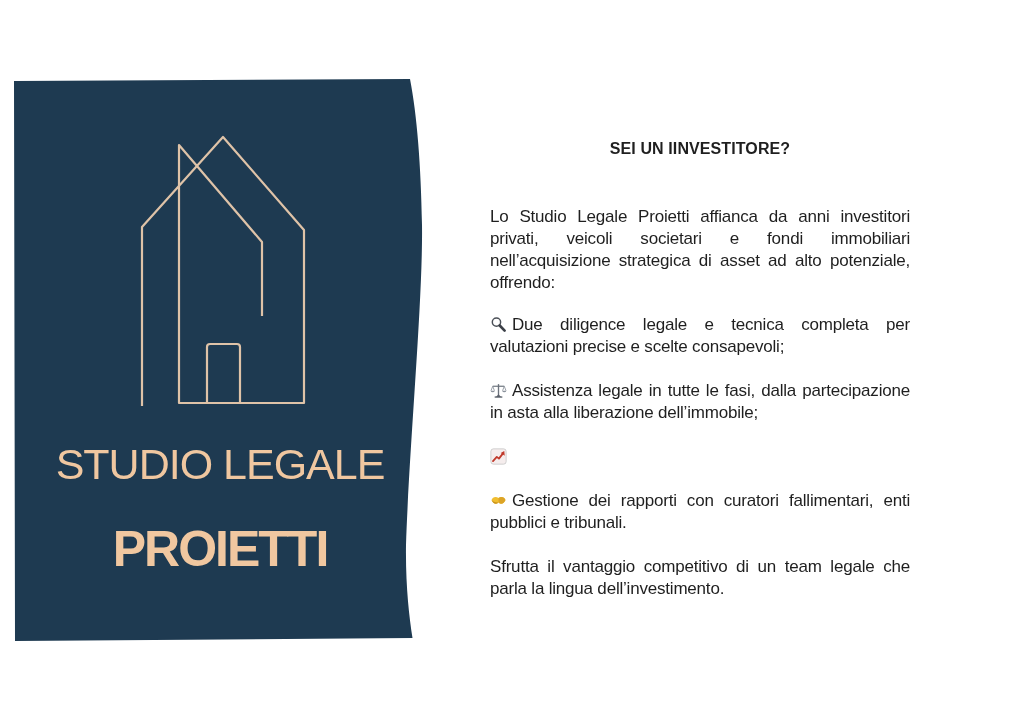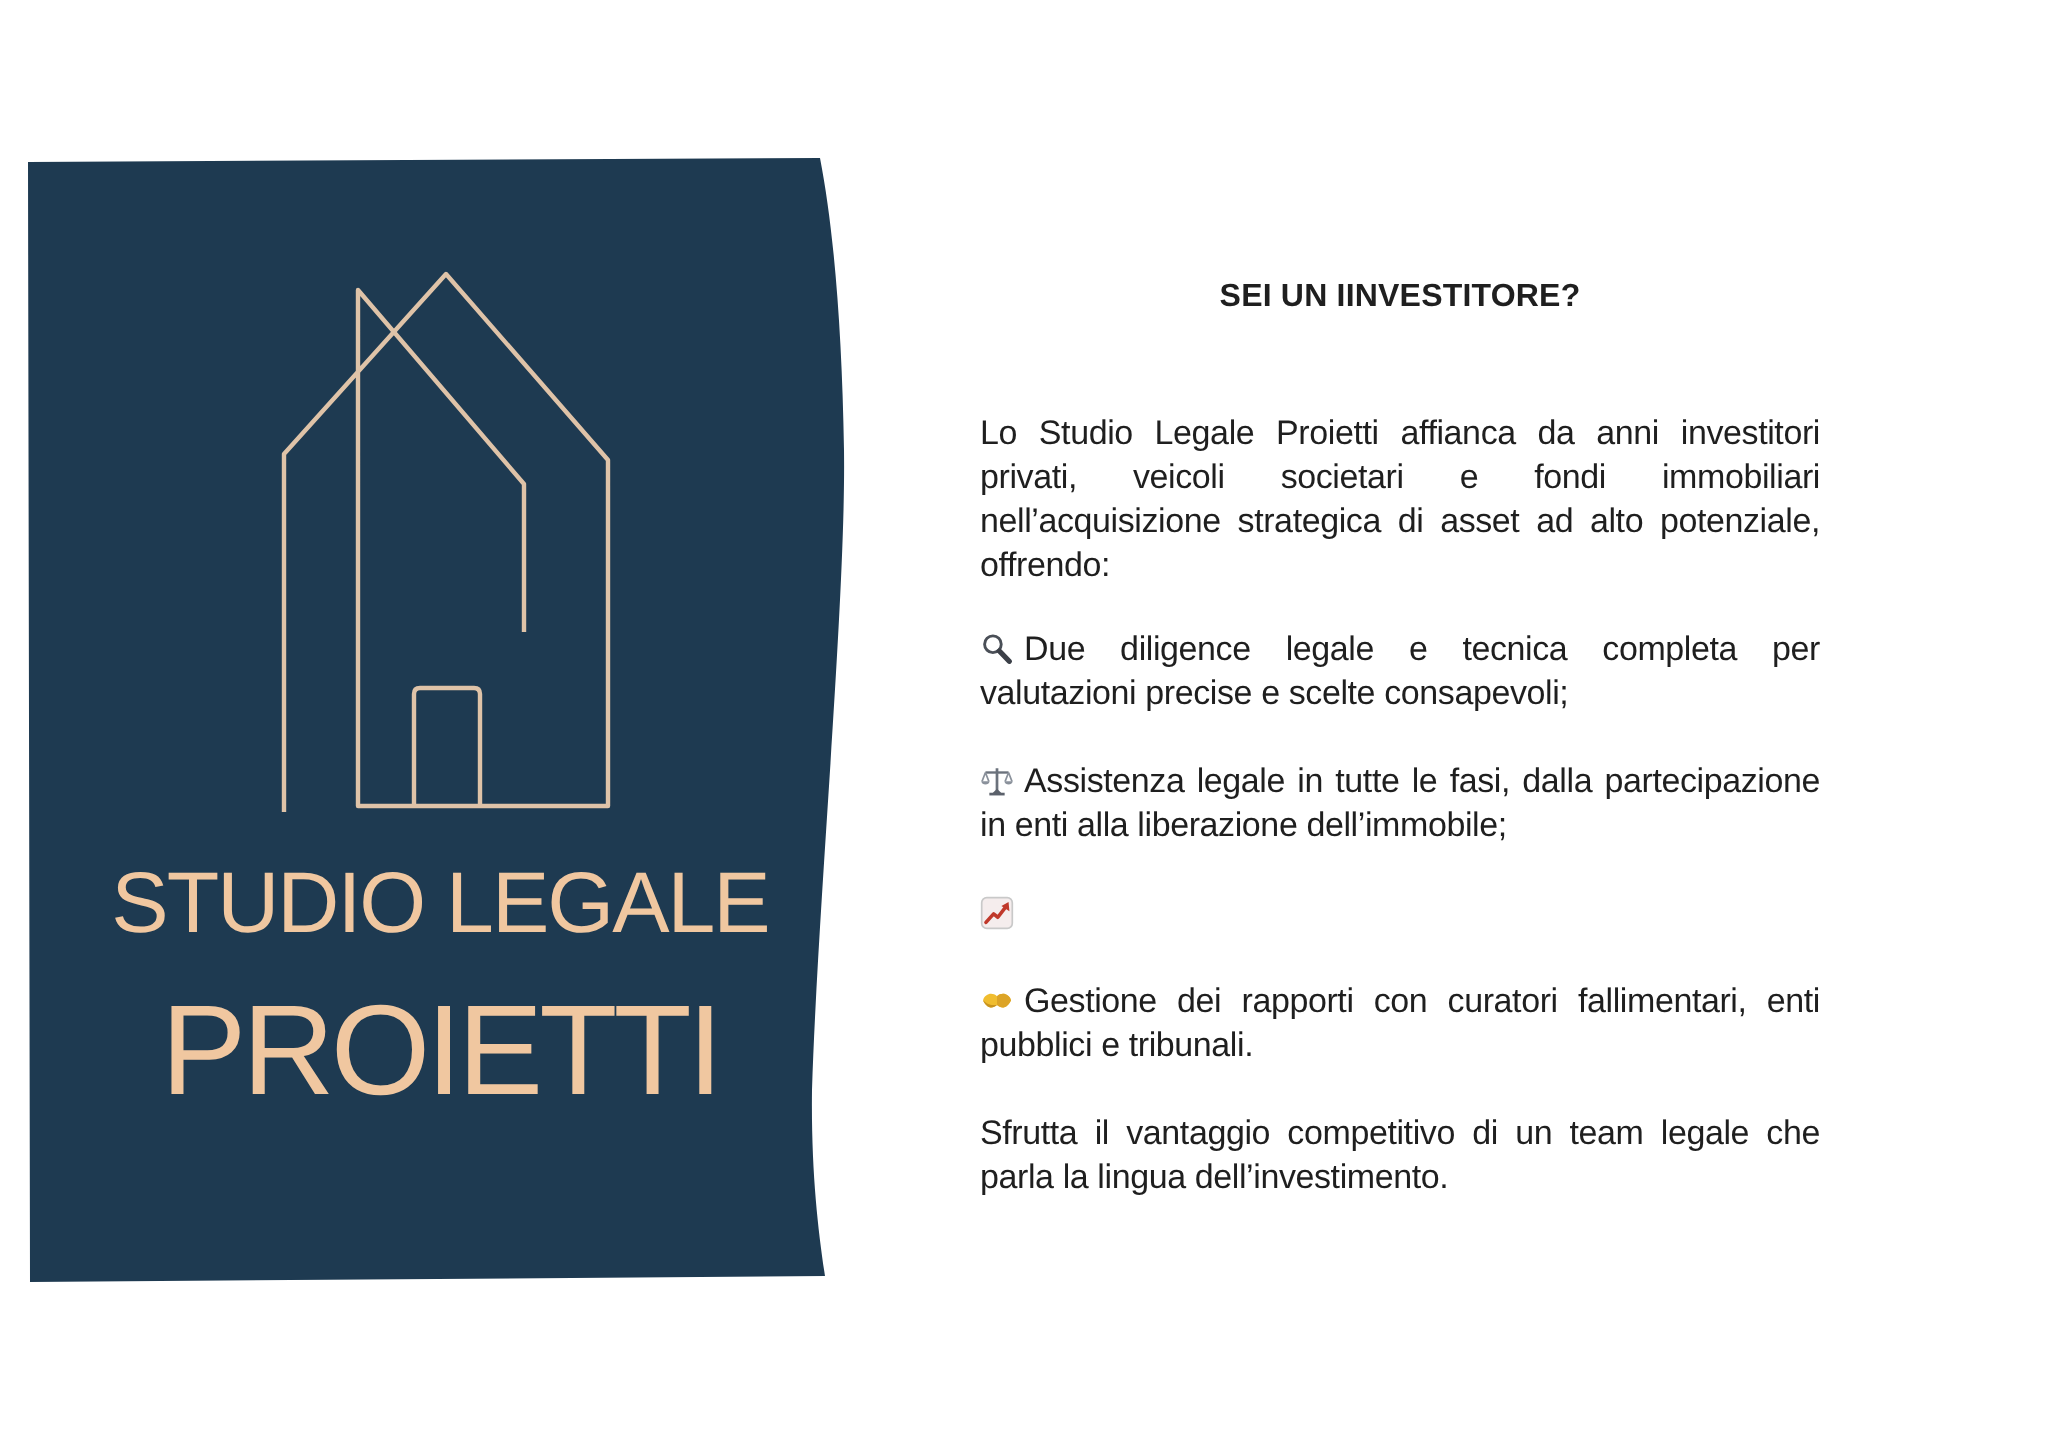--- a/index.html
+++ b/index.html
@@ -27,22 +27,22 @@
     stroke-linejoin: round;
     stroke-linecap: butt;
   }
   .wordmark-line {
     position: absolute;
     left: 20px; width: 400px;
     text-align: center;
     color: var(--wordmark, #f0c7a0);
     white-space: nowrap;
   }
-  .wm1 { top: 428px; font-size: 43px; line-height: 48px; letter-spacing: -1px; font-weight: 400; }
-  .wm2 { top: 480px; font-size: 64px; line-height: 90px; letter-spacing: -2px; font-weight: 400; }
+  .wm1 { top: 440px; font-size: 43px; line-height: 48px; letter-spacing: -1px; font-weight: 400; }
+  .wm2 { top: 504px; font-size: 50px; line-height: 90px; letter-spacing: -2px; font-weight: 700; }
   .content {
     position: absolute;
     left: 490px; top: 138px; width: 420px;
     color: #1f1f1f;
   }
   .title {
     margin: 0 0 46px 0;
     font-size: 16px; line-height: 22px;
     font-weight: 700;
     text-align: center;
@@ -99,21 +99,21 @@
     <p class="para bullet">
       <span class="bullet-icon"><svg viewBox="0 0 20 20">
         <line x1="10" y1="2.5" x2="10" y2="16.5" stroke="#6b727c" stroke-width="1.6"></line>
         <line x1="3.2" y1="5" x2="16.8" y2="5" stroke="#6b727c" stroke-width="1.4"></line>
         <path d="M3.2,5 L1.2,10.2 M3.2,5 L5.2,10.2" stroke="#8a919b" stroke-width="1" fill="none"></path>
         <path d="M0.7,10.2 A2.6,2.6 0 0 0 5.7,10.2 Z" fill="#8a919b"></path>
         <path d="M16.8,5 L14.8,10.2 M16.8,5 L18.8,10.2" stroke="#8a919b" stroke-width="1" fill="none"></path>
         <path d="M14.3,10.2 A2.6,2.6 0 0 0 19.3,10.2 Z" fill="#8a919b"></path>
         <path d="M10,14.5 L13,17.5 L7,17.5 Z" fill="#5b616b"></path>
         <line x1="5.5" y1="17.7" x2="14.5" y2="17.7" stroke="#5b616b" stroke-width="1.6"></line>
-      </svg></span><span>Assistenza legale in tutte le fasi, dalla partecipazione in enti alla liberazione dell’immobile;</span>
+      </svg></span><span>Assistenza legale in tutte le fasi, dalla partecipazione in asta alla liberazione dell’immobile;</span>
     </p>
 
     <p class="para bullet">
       <span class="bullet-icon"><svg viewBox="0 0 20 20">
         <rect x="1" y="1" width="18" height="18" rx="3" fill="#f5eded" stroke="#c9c9c9" stroke-width="1"></rect>
         <polyline points="3.5,15.5 8,10.5 10.5,12.5 15.5,6" fill="none" stroke="#c0392b" stroke-width="2.1" stroke-linecap="round" stroke-linejoin="round"></polyline>
         <path d="M16.8,3.6 L17.3,9 L12.6,5.9 Z" fill="#c0392b"></path>
       </svg></span>
     </p>
 

